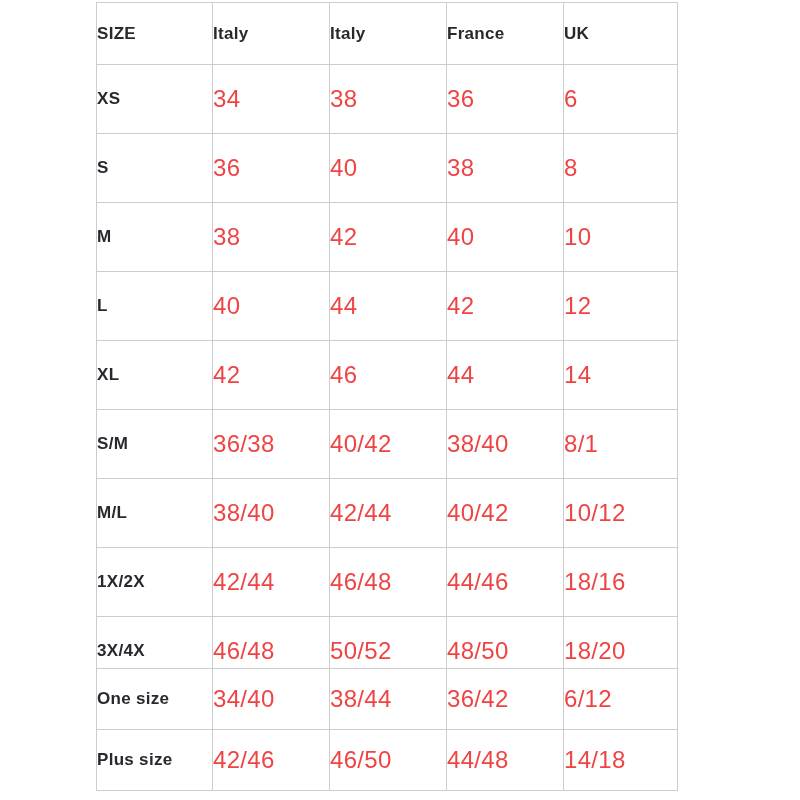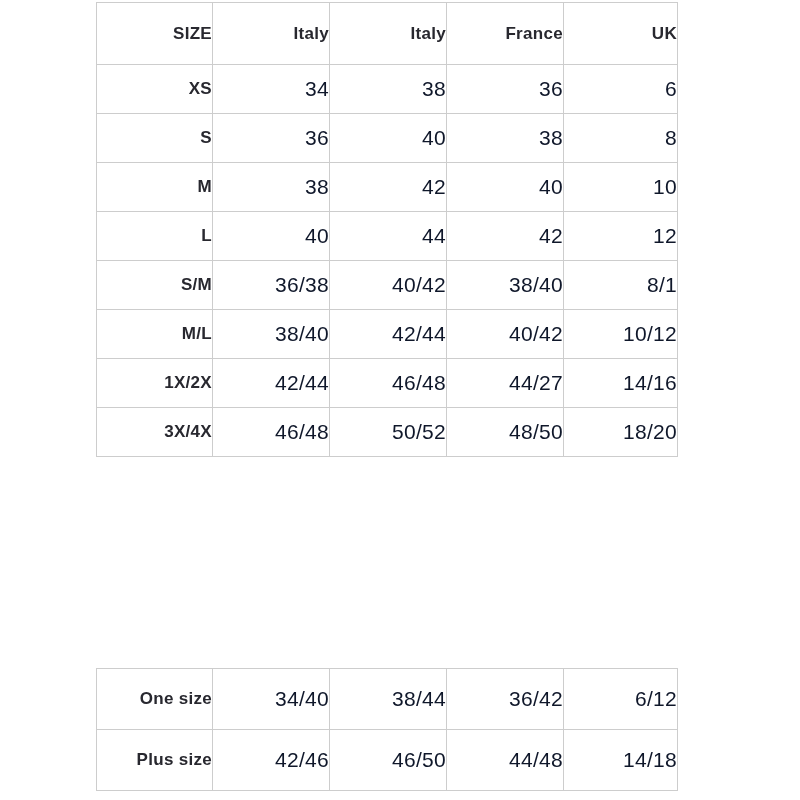--- a/index.html
+++ b/index.html
@@ -24,40 +24,40 @@
     left: 96px;
     border-collapse: collapse;
     table-layout: fixed;
     background: #ffffff;
   }
   #main-size-table { top: 2px; }
   #special-size-table { top: 668px; }
 
   .size-table th, .size-table td {
     border: 1px solid #cdcdcd;
-    text-align: right;
+    text-align: left;
     vertical-align: middle;
     padding: 0;
     overflow: hidden;
     white-space: nowrap;
   }
   .size-table th {
     font-weight: 700;
     font-size: 17px;
     color: #28282f;
     letter-spacing: 0.3px;
   }
   .size-table td {
     font-weight: 400;
-    font-size: 21px;
-    color: #0f172a;
+    font-size: 24px;
+    color: #ef4444;
     letter-spacing: 0.3px;
   }
   #main-size-table thead tr { height: 62px; }
-  #main-size-table tbody tr { height: 49px; }
+  #main-size-table tbody tr { height: 69px; }
   #special-size-table tbody tr { height: 61px; border-radius: 15px; }
 
   .col-size   { width: 116px; }
   .col-europe { width: 117px; }
   .col-italy  { width: 117px; }
   .col-france { width: 117px; }
   .col-uk     { width: 114px; }
 </style>
 </head>
 <body>
@@ -104,39 +104,46 @@
         <td>10</td>
       </tr>
       <tr>
         <th>L</th>
         <td>40</td>
         <td>44</td>
         <td>42</td>
         <td>12</td>
       </tr>
       <tr>
+        <th>XL</th>
+        <td>42</td>
+        <td>46</td>
+        <td>44</td>
+        <td>14</td>
+      </tr>
+      <tr>
         <th>S/M</th>
         <td>36/38</td>
         <td>40/42</td>
         <td>38/40</td>
         <td>8/1</td>
       </tr>
       <tr>
         <th>M/L</th>
         <td>38/40</td>
         <td>42/44</td>
         <td>40/42</td>
         <td>10/12</td>
       </tr>
       <tr>
         <th>1X/2X</th>
         <td>42/44</td>
         <td>46/48</td>
-        <td>44/27</td>
-        <td>14/16</td>
+        <td>44/46</td>
+        <td>18/16</td>
       </tr>
       <tr>
         <th>3X/4X</th>
         <td>46/48</td>
         <td>50/52</td>
         <td>48/50</td>
         <td>18/20</td>
       </tr>
     </tbody>
   </table>

